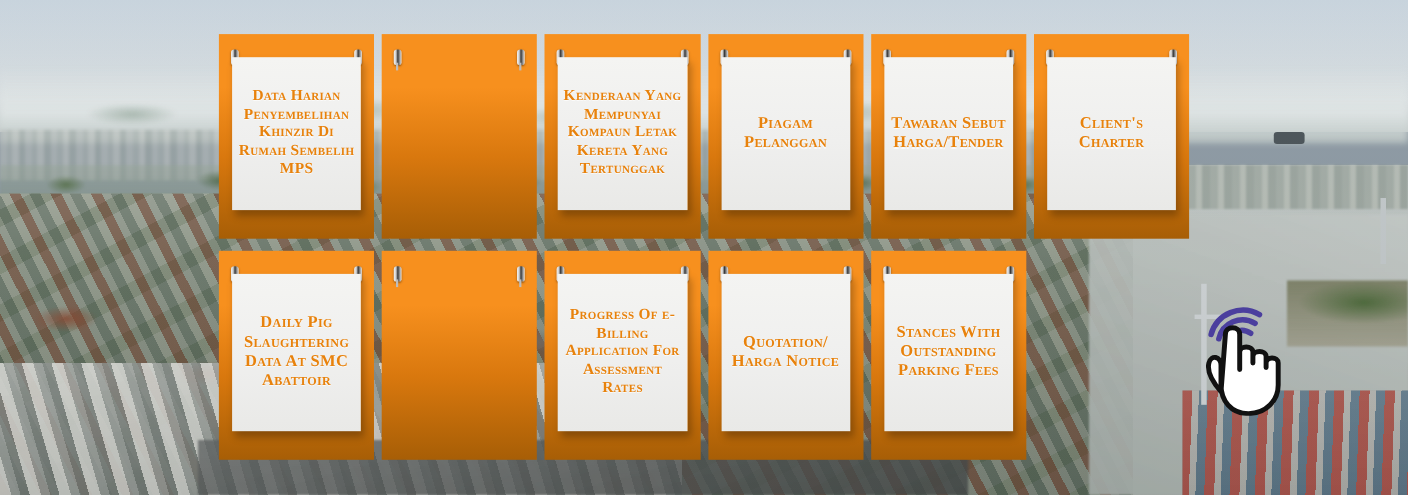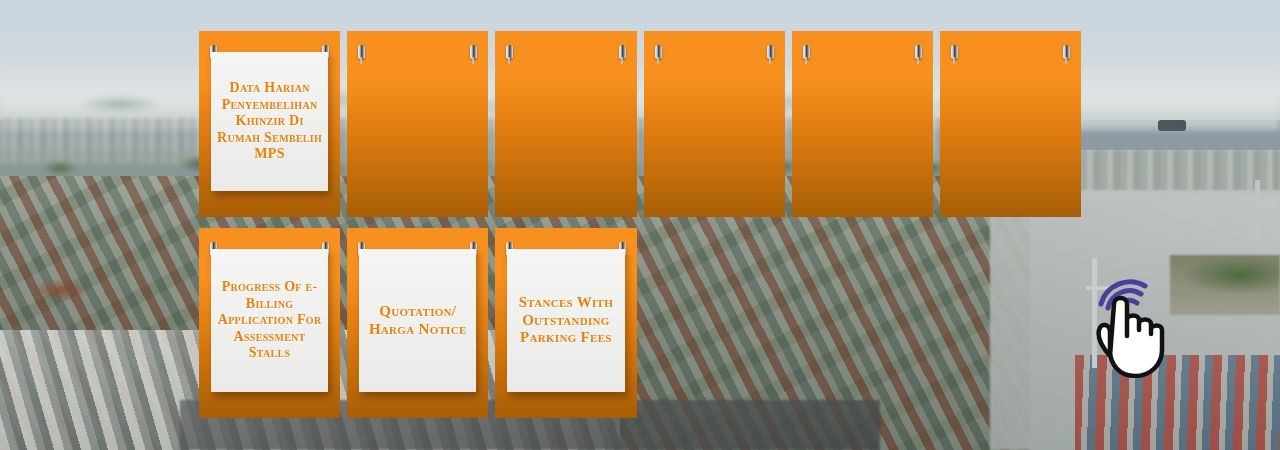--- a/index.html
+++ b/index.html
@@ -219,45 +219,68 @@
   </div>
 
   <div class="card dense">
     <span class="pin left"></span>
     <span class="pin right"></span>
   </div>
 
   <div class="card dense">
     <span class="pin left"></span>
     <span class="pin right"></span>
-  </div>
-
-  <div class="card">
-    <span class="pin left"></span>
-    <span class="pin right"></span>
-  </div>
-
-
-
-
-  <div class="card">
-    <span class="pin left"></span>
-    <span class="pin right"></span>
-  </div>
-
-  <div class="card dense">
-    <span class="pin left"></span>
-    <span class="pin right"></span>
-  </div>
-
-  <div class="card dense">
-    <span class="pin left"></span>
-    <span class="pin right"></span>
-    <div class="paper">
-      <div class="card-title">Progress Of e-Billing Application For Assessment Stalls</div>
+    <div class="paper">
+      <div class="card-title">Kenderaan Yang Mempunyai Kompaun Letak Kereta Yang Tertunggak</div>
+    </div>
+  </div>
+
+  <div class="card">
+    <span class="pin left"></span>
+    <span class="pin right"></span>
+    <div class="paper">
+      <div class="card-title">Piagam Pelanggan</div>
+    </div>
+  </div>
+
+
+  <div class="card">
+    <span class="pin left"></span>
+    <span class="pin right"></span>
+    <div class="paper">
+      <div class="card-title">Tawaran Sebut Harga/Tender</div>
+    </div>
+  </div>
+
+  <div class="card">
+    <span class="pin left"></span>
+    <span class="pin right"></span>
+    <div class="paper">
+      <div class="card-title">Client's Charter</div>
+    </div>
+  </div>
+
+  <div class="card">
+    <span class="pin left"></span>
+    <span class="pin right"></span>
+    <div class="paper">
+      <div class="card-title">Daily Pig Slaughtering Data At SMC Abattoir</div>
+    </div>
+  </div>
+
+  <div class="card dense">
+    <span class="pin left"></span>
+    <span class="pin right"></span>
+  </div>
+
+  <div class="card dense">
+    <span class="pin left"></span>
+    <span class="pin right"></span>
+    <div class="paper">
+      <div class="card-title">Progress Of e-Billing Application For Assessment Rates</div>
     </div>
   </div>
 
   <div class="card">
     <span class="pin left"></span>
     <span class="pin right"></span>
     <div class="paper">
       <div class="card-title">Quotation/ Harga Notice</div>
     </div>
   </div>

